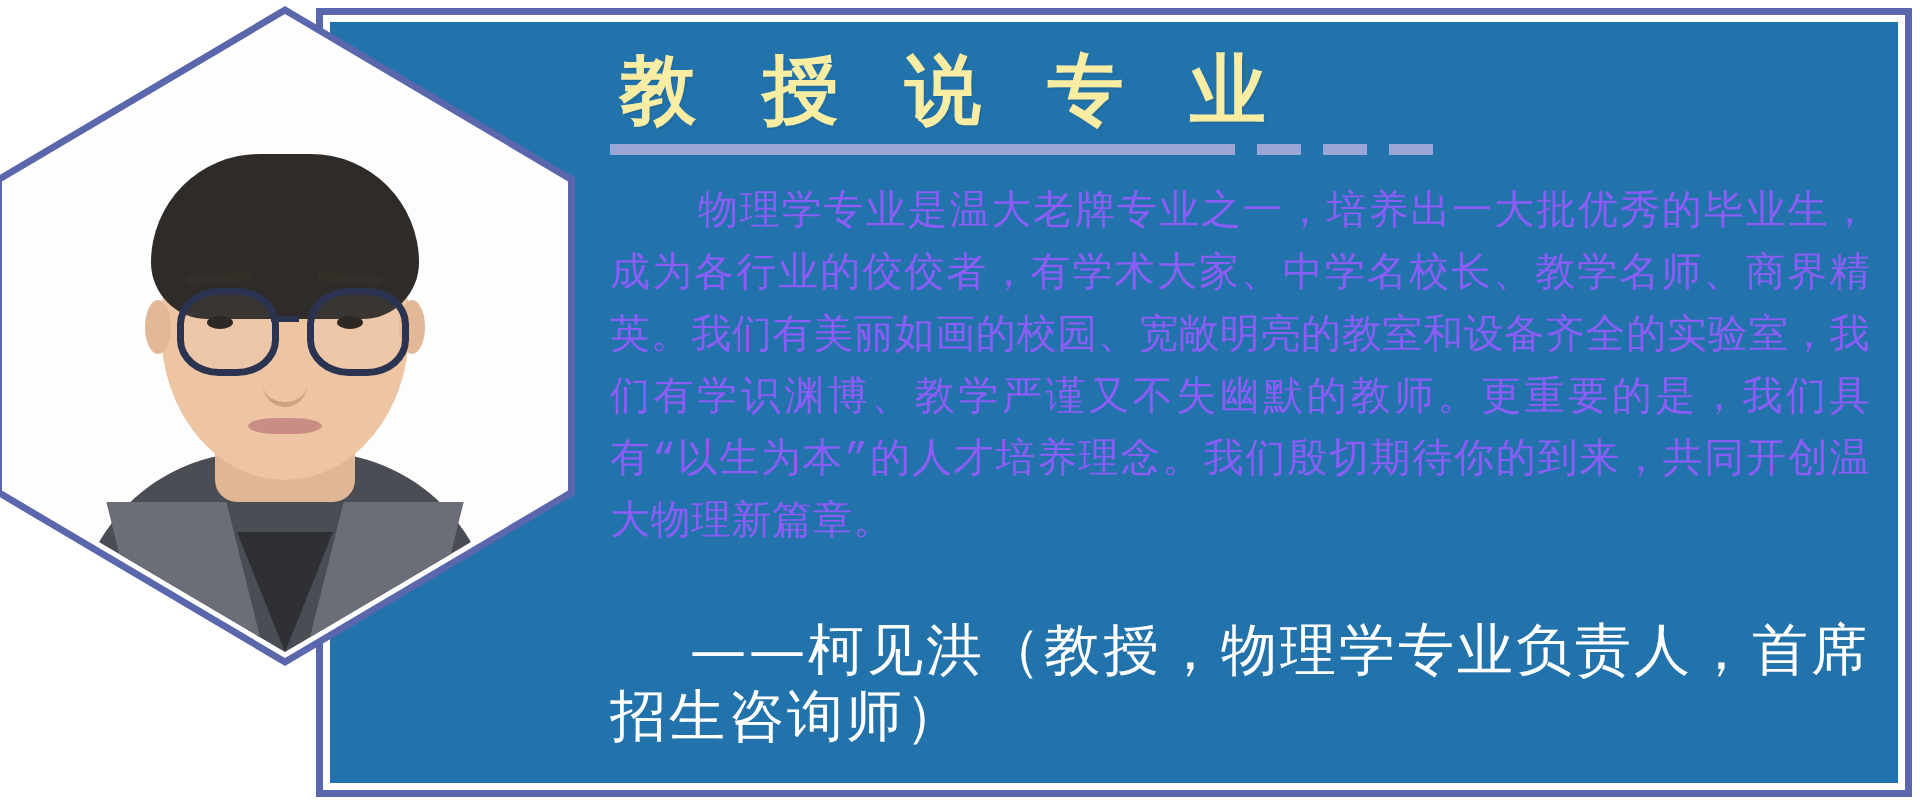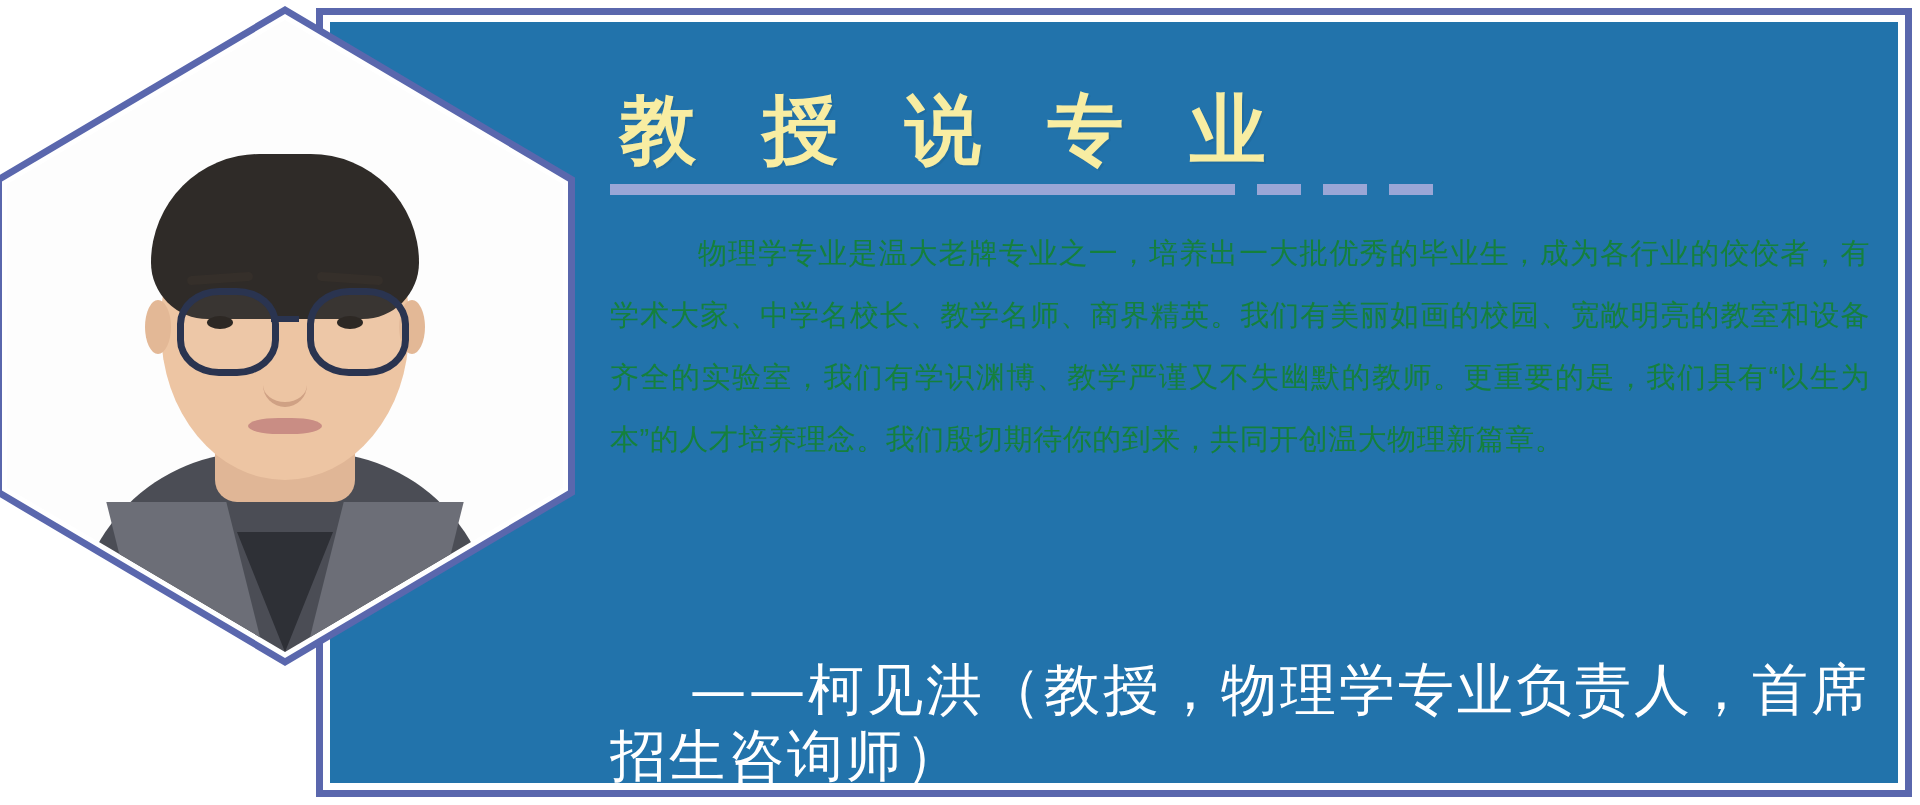--- a/index.html
+++ b/index.html
@@ -141,21 +141,21 @@
   }
   .p-mouth{
     position:absolute;top:398px;left:50%;transform:translateX(-50%);
     width:74px;height:16px;background:#c98d84;border-radius:38px/10px;
   }
 
   
   .content{
     position:absolute;
     left:610px;top:22px;
-    width:1290px;height:584px;margin-top:40px;
+    width:1290px;height:584px;
   }
   .title-row{
     position:relative;
     height:128px;
   }
   .title{
     position:absolute;left:10px;top:30px;
     font-family:"DejaVu Sans","Liberation Sans",sans-serif;
     font-size:76px;
     font-weight:bold;
@@ -174,24 +174,24 @@
   .rule-solid{
     height:11px;width:625px;background:#9aa6d6;
   }
   .rule-gap{width:22px;height:11px;}
   .rule-dash{height:11px;width:44px;background:#9aa6d6;}
 
   .body-text{
     position:absolute;
     left:0px;top:160px;
     width:1260px;
-    font-family:Liberation Sans, sans-serif;
-    font-size:29px;
+    font-family:Liberation Mono, monospace;
+    font-size:40px;
     line-height:62px;
-    color:#15803d;
+    color:#8b5cf6;
     text-align:justify;
     text-indent:88px;
     letter-spacing:0.5px;
   }
   .sig{
     position:absolute;
     left:0px;top:595px;
     width:1260px;
     font-family:"DejaVu Serif","Liberation Serif",serif;
     font-size:56px;

